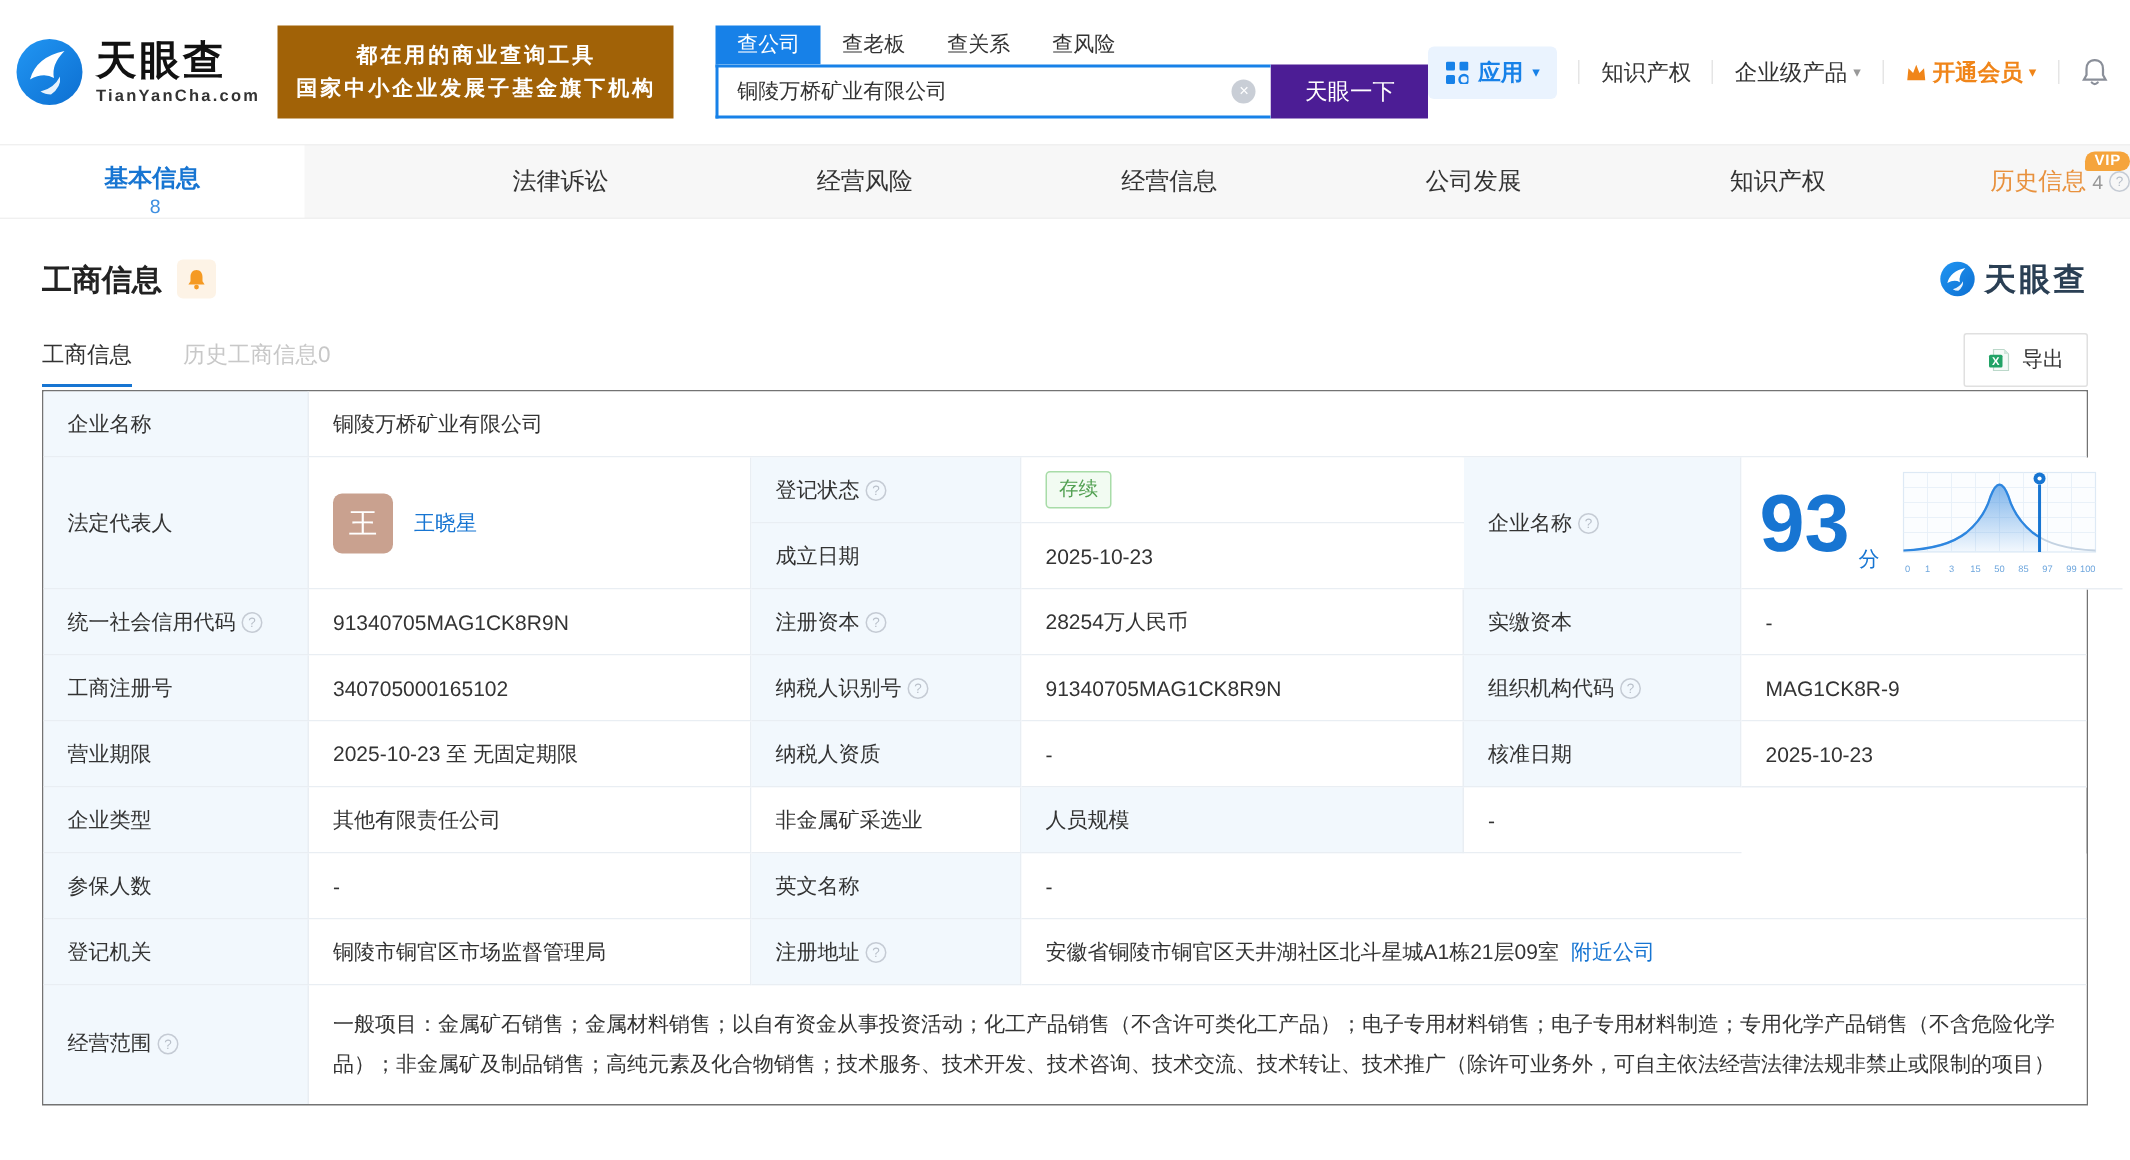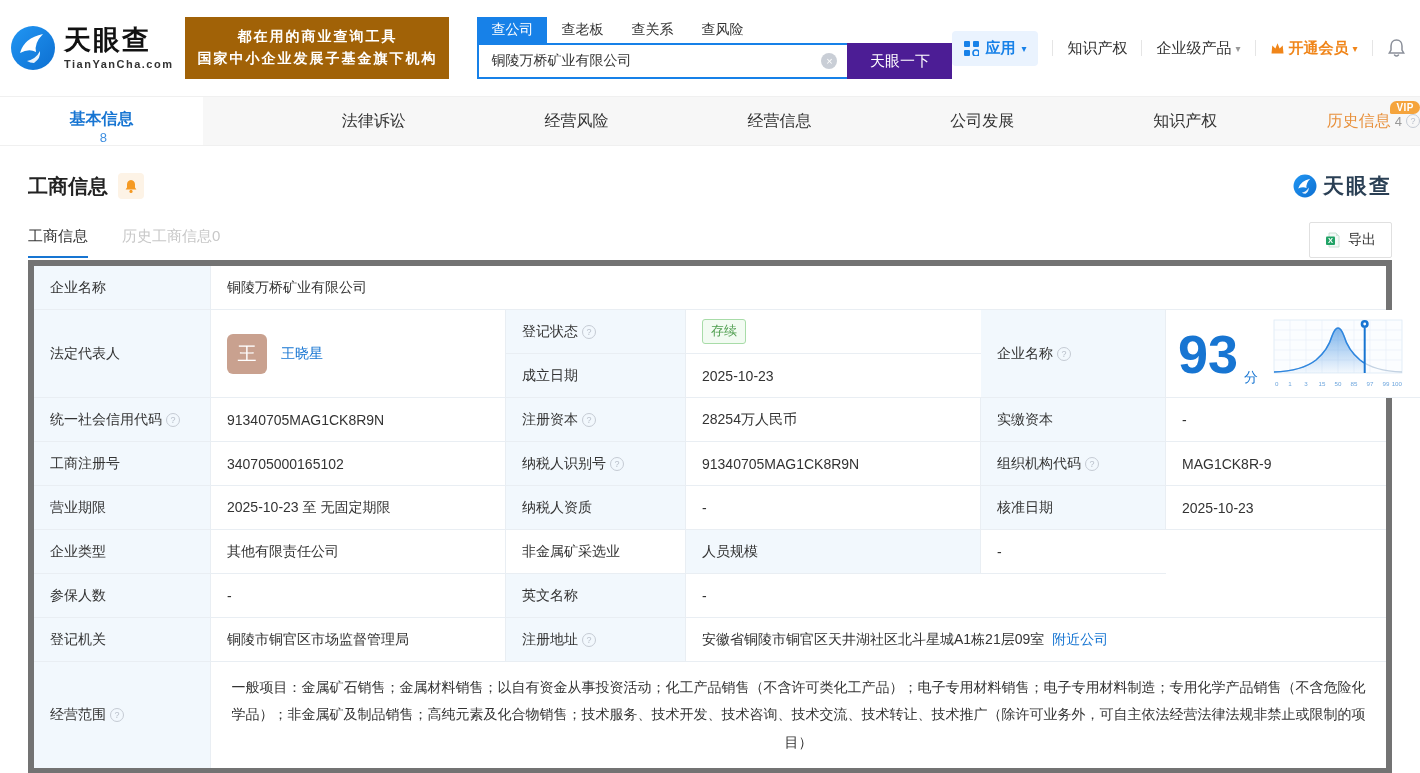--- a/index.html
+++ b/index.html
@@ -59,21 +59,21 @@
   .wm { margin-left:auto; display:flex; align-items:center; gap:6px; }
   .wm-txt { font-size:21px; font-weight:bold; color:#2a3f54; letter-spacing:2px; }
   .subtab-row { display:flex; align-items:flex-end; margin-top:22px; }
   .subtab { font-size:15px; margin-right:34px; padding-bottom:12px; cursor:pointer; position:relative; color:#333; }
   .subtab.active::after { content:""; position:absolute; left:0; right:0; bottom:0; height:2px; background:#1775d2; }
   .subtab.dim { color:#c8c8c8; }
   .export-btn { margin-left:auto; display:flex; align-items:center; gap:7px; border:1px solid #e0e0e0;
     background:#fff; border-radius:2px; padding:8px 15px; font-size:14px; color:#333; cursor:pointer; font-family:inherit; }
 
   
-  .t-table { border:6px solid #737373; margin-top:2px;text-align:center; }
+  .t-table { border:1px solid #737373; margin-top:2px; }
   .t-row { display:grid; grid-template-columns:177px 295px 180px 295px 185px 1fr; }
   .t-row.row1 { grid-template-columns:177px 1fr; }
   .t-row.row2 { grid-template-columns:177px 295px 475px 185px 1fr; }
   .t-row.row78 { grid-template-columns:177px 295px 180px 1fr; }
   .t-row.row9 { grid-template-columns:177px 1fr; }
   .cell { display:flex; align-items:center; min-height:44px; padding:4px 16px; font-size:14px;
     border-right:1px solid #e9eef3; border-bottom:1px solid #e9eef3; background:#fff; }
   .t-label { background:#f2f8fd; color:#333; }
   .last-col { border-right:none; }
   .t-row.last .cell { border-bottom:none; }

